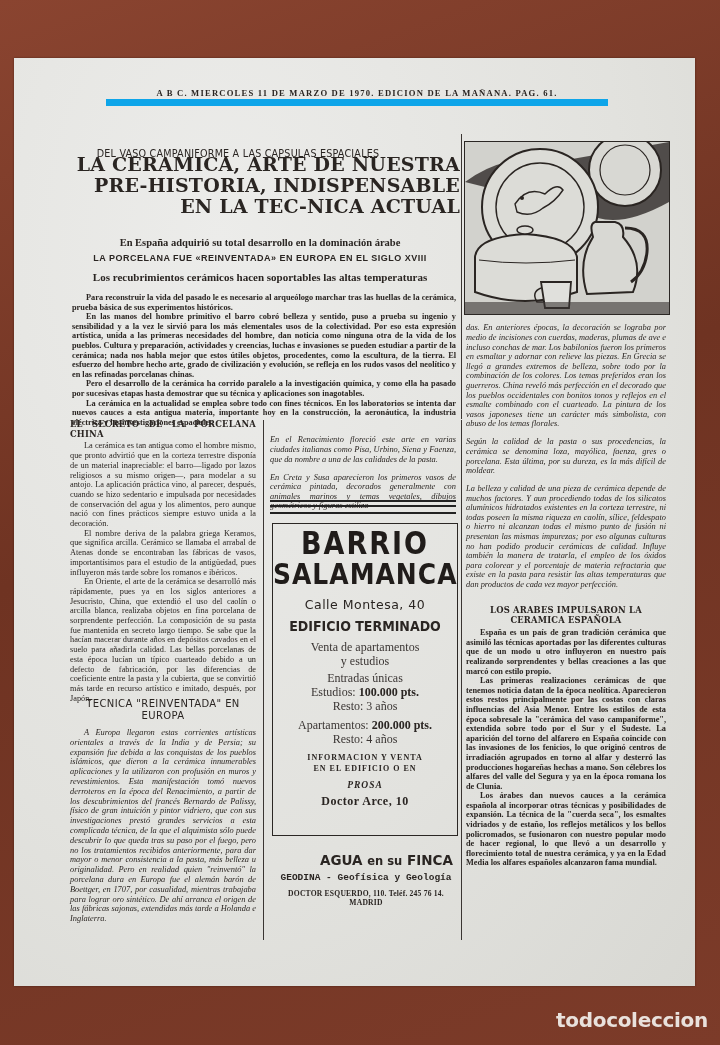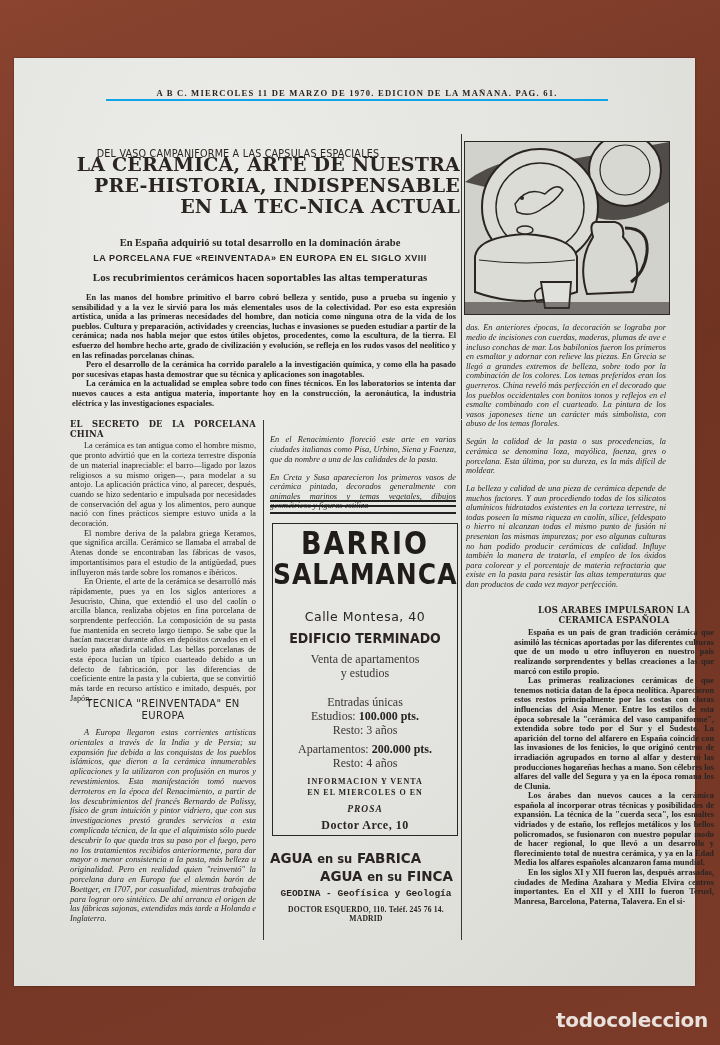--- a/index.html
+++ b/index.html
@@ -13,21 +13,21 @@
   .page {
     position:absolute; left:14px; top:58px; width:681px; height:928px;
     background:#e4e4e0;
     background-image: radial-gradient(ellipse at 30% 20%, #ececea 0%, #e2e2de 60%, #d8d8d3 100%);
     box-shadow: 0 0 2px rgba(0,0,0,.4);
   }
   .masthead {
     position:absolute; left:106px; top:88px; width:502px;
     font-family:"Liberation Serif", serif; font-weight:bold; font-size:8.6px;
     letter-spacing:1.2px; white-space:nowrap; text-align:center;
-    border-bottom:2px solid #0ea5e9; padding-bottom:1px;
+    border-bottom:7px solid #0ea5e9; padding-bottom:1px;
   }
   .col-rule { position:absolute; width:1px; background:#3a3532; }
 
   
   .kicker {
     position:absolute; left:88px; top:148px; width:300px; text-align:center;
     font-family:"DejaVu Sans", sans-serif; font-size:9.6px; letter-spacing:.2px;
   }
   .headline {
     position:absolute; left:70px; top:154px; width:390px; text-align:right;
@@ -62,38 +62,38 @@
   .triple-rule::after{content:"";position:absolute;left:0;right:0;top:3px;height:2px;background:#222;}
 
   .ad {
     position:absolute; left:272px; top:523px; width:184px; height:311px;
     border:1.5px solid #2b2724; text-align:center;
   }
   .ad-brand {
     font-family:"DejaVu Sans", sans-serif; font-weight:bold; font-size:27px; line-height:29px;
     letter-spacing:2px; margin-top:5px; color:#201c1a; transform:scaleY(1.15);
   }
-  .ad-addr { font-family:"DejaVu Sans", sans-serif; font-size:12.5px; margin-top:20px; letter-spacing:.5px; }
+  .ad-addr { font-family:"DejaVu Sans", sans-serif; font-size:12.5px; margin-top:8px; letter-spacing:.5px; }
   .ad-term { font-family:"DejaVu Sans", sans-serif; font-weight:bold; font-size:14px; margin-top:6px; transform:scaleX(.9);}
   .ad-line { font-family:"Liberation Serif", serif; font-size:12px; line-height:14px; color:#3a3533; }
   .ad-line b { color:#2a2522; }
   .ad-small { font-family:"Liberation Serif", serif; font-weight:bold; font-size:8px; letter-spacing:1px; line-height:11px; margin-top:6px;}
   .ad-prosa { font-weight:bold; font-style:italic; font-size:9.5px; letter-spacing:1px; margin-top:6px;}
   .ad-doc { font-weight:bold; font-size:12px; margin-top:4px; letter-spacing:.5px;}
 
   .ad2 { position:absolute; left:270px; top:850px; width:192px; }
   .ad2-l1, .ad2-l2 { font-family:"DejaVu Sans", sans-serif; font-weight:bold; font-size:13.5px; white-space:nowrap; }
   .ad2-l1 .sm, .ad2-l2 .sm { font-size:11.5px; }
   .ad2-l2 { padding-left:50px; margin-top:2px;}
   .ad2-l3 { font-family:Liberation Mono, monospace; font-weight:bold; font-size:9.5px; text-align:center; margin-top:4px;}
   .ad2-l4 { font-weight:bold; font-size:7.6px; text-align:center; margin-top:6px; letter-spacing:.2px; white-space:nowrap; line-height:9px;}
 
   .illus { position:absolute; left:464px; top:141px; width:204px; height:172px; border:1.5px solid #2b2724; overflow:hidden; background:#d8d8d3; }
   .colC-it { position:absolute; left:466px; top:315px; width:200px; font-size:8.4px; line-height:9.6px; text-align:justify; font-style:italic; }
-  .colC { position:absolute; left:466px; top:606px; width:200px; font-size:8.3px; line-height:9.6px; text-align:justify; font-weight:bold;margin-left:48px; }
+  .colC { position:absolute; left:466px; top:606px; width:200px; font-size:8.3px; line-height:9.6px; text-align:justify; font-weight:bold; }
   .colC .sec-title { text-align:center; margin-bottom:3px; }
 
   .watermark {
     position:absolute; right:12px; top:1008px;
     font-family:"DejaVu Sans", sans-serif; font-weight:bold; font-size:20px; color:#e9e1dc; letter-spacing:-.3px;
   }
 </style>
 </head>
 <body>
 
@@ -105,20 +105,21 @@
 <div class="col-rule" style="left:263px;top:420px;height:520px;"></div>
 <div class="col-rule" style="left:461px;top:420px;height:520px;"></div>
 
 <div class="kicker">DEL VASO CAMPANIFORME A LAS CAPSULAS ESPACIALES</div>
 <div class="headline">LA CERAMICA, ARTE DE NUESTRA PRE-HISTORIA, INDISPENSABLE EN LA TEC-NICA ACTUAL</div>
 <div class="sub sub1">En España adquirió su total desarrollo en la dominación árabe</div>
 <div class="sub sub2">LA PORCELANA FUE «REINVENTADA» EN EUROPA EN EL SIGLO XVIII</div>
 <div class="sub sub3">Los recubrimientos cerámicos hacen soportables las altas temperaturas</div>
 
 <div class="lead">
+  <p>Para reconstruir la vida del pasado le es necesario al arqueólogo marchar tras las huellas de la cerámica, prueba básica de sus experimentos históricos.</p>
   <p>En las manos del hombre primitivo el barro cobró belleza y sentido, puso a prueba su ingenio y sensibilidad y a la vez le sirvió para los más elementales usos de la colectividad. Por eso esta expresión artística, unida a las primeras necesidades del hombre, dan noticia como ninguna otra de la vida de los pueblos. Cultura y preparación, actividades y creencias, luchas e invasiones se pueden estudiar a partir de la cerámica; nada nos habla mejor que estos útiles objetos, procedentes, como la escultura, de la tierra. El esfuerzo del hombre hecho arte, grado de civilización y evolución, se refleja en los rudos vasos del neolítico y en las refinadas porcelanas chinas.</p>
   <p>Pero el desarrollo de la cerámica ha corrido paralelo a la investigación química, y como ella ha pasado por sucesivas etapas hasta demostrar que su técnica y aplicaciones son inagotables.</p>
   <p>La cerámica en la actualidad se emplea sobre todo con fines técnicos. En los laboratorios se intenta dar nuevos cauces a esta antigua materia, importante hoy en la construcción, la aeronáutica, la industria eléctrica y las investigaciones espaciales.</p>
 </div>
 
 <div class="colA">
   <div class="sec-title">EL SECRETO DE LA PORCELANA CHINA</div>
   <p>La cerámica es tan antigua como el hombre mismo, que pronto advirtió que en la corteza terrestre disponía de un material inapreciable: el barro—ligado por lazos religiosos a su mismo origen—, para modelar a su antojo. La aplicación práctica vino, al parecer, después, cuando se hizo sedentario e impulsada por necesidades de conservación del agua y los alimentos, pero aunque nació con fines prácticos siempre estuvo unida a la decoración.</p>
   <p>El nombre deriva de la palabra griega Keramos, que significa arcilla. Cerámico se llamaba el arrabal de Atenas donde se encontraban las fábricas de vasos, importantísimos para el estudio de la antigüedad, pues influyeron más tarde sobre los romanos e ibéricos.</p>
   <p>En Oriente, el arte de la cerámica se desarrolló más rápidamente, pues ya en los siglos anteriores a Jesucristo, China, que extendió el uso del caolín o arcilla blanca, realizaba objetos en fina porcelana de sorprendente perfección. La composición de su pasta fue mantenida en secreto largo tiempo. Se sabe que la hacían macerar durante años en depósitos cavados en el suelo para añadirla calidad. Las bellas porcelanas de esta época lucían un típico cuarteado debido a un defecto de fabricación, por las diferencias de coeficiente entre la pasta y la cubierta, que se convirtió más tarde en recurso artístico e imitado, después, por Japón.</p>
@@ -134,43 +135,38 @@
 </div>
 <div class="triple-rule"></div>
 
 <div class="ad">
   <div class="ad-brand">BARRIO</div>
   <div class="ad-brand" style="margin-top:2px;font-size:25px;letter-spacing:1px;">SALAMANCA</div>
   <div class="ad-addr">Calle Montesa, 40</div>
   <div class="ad-term">EDIFICIO TERMINADO</div>
   <div class="ad-line" style="margin-top:6px;">Venta de apartamentos</div>
   <div class="ad-line">y estudios</div>
-  <div class="ad-line" style="margin-top:15px;">Entradas únicas</div>
+  <div class="ad-line" style="margin-top:3px;">Entradas únicas</div>
   <div class="ad-line">
     <span>Estudios:</span>
     <b>100.000 pts.</b>
   </div>
   <div class="ad-line">Resto: 3 años</div>
   <div class="ad-line" style="margin-top:5px;">
     <span>Apartamentos:</span>
     <b>200.000 pts.</b>
   </div>
   <div class="ad-line">Resto: 4 años</div>
   <div class="ad-small">INFORMACION Y VENTA</div>
-  <div class="ad-small" style="margin-top:0;">EN EL MIERCOLES O EN</div>
+  <div class="ad-small" style="margin-top:0;">EN EL EDIFICIO O EN</div>
   <div class="ad-prosa">PROSA</div>
   <div class="ad-doc">Doctor Arce, 10</div>
 </div>
 
 <div class="ad2">
-  <div class="ad2-l1">
-    <span>AGUA</span>
-    <span class="sm">en su</span>
-    <span>FABRICA</span>
-  </div>
   <div class="ad2-l2">
     <span>AGUA</span>
     <span class="sm">en su</span>
     <span>FINCA</span>
   </div>
   <div class="ad2-l3">GEODINA - Geofísica y Geología</div>
   <div class="ad2-l4">DOCTOR ESQUERDO, 110. Teléf. 245 76 14.</div>
   <div class="ad2-l4" style="margin-top:0;">MADRID</div>
 </div>
 
@@ -199,16 +195,15 @@
   <p style="text-indent:0;">das. En anteriores épocas, la decoración se lograba por medio de incisiones con cuerdas, maderas, plumas de ave e incluso conchas de mar. Los babilonios fueron los primeros en esmaltar y adornar con relieve las piezas. En Grecia se llegó a grandes extremos de belleza, sobre todo por la combinación de los colores. Los temas preferidos eran los guerreros. China reveló más perfección en el decorado que los pueblos occidentales con bonitos tonos y reflejos en el esmalte combinado con el cuarteado. La pintura de los vasos japoneses tiene un carácter más simbolista, con abuso de los temas florales.</p>
   <p>Según la calidad de la pasta o sus procedencias, la cerámica se denomina loza, mayólica, faenza, gres o porcelana. Esta última, por su dureza, es la más difícil de moldear.</p>
   <p>La belleza y calidad de una pieza de cerámica depende de muchos factores. Y aun procediendo todas de los silicatos alumínicos hidratados existentes en la corteza terrestre, ni todas poseen la misma riqueza en caolín, sílice, feldespato o hierro ni alcanzan todas el mismo punto de fusión ni presentan las mismas impurezas; por eso algunas culturas no han podido producir cerámicas de calidad. Influye también la manera de tratarla, el empleo de los óxidos para colorear y el porcentaje de materia refractaria que existe en la pasta para resistir las altas temperaturas que dan productos de cada vez mayor perfección.</p>
 </div>
 
 <div class="colC">
   <div class="sec-title">LOS ARABES IMPULSARON LA CERAMICA ESPAÑOLA</div>
   <p>España es un país de gran tradición cerámica que asimiló las técnicas aportadas por las diferentes culturas que de un modo u otro influyeron en nuestro país realizando sorprendentes y bellas creaciones a las que marcó con estilo propio.</p>
   <p>Las primeras realizaciones cerámicas de que tenemos noticia datan de la época neolítica. Aparecieron estos restos principalmente por las costas con claras influencias del Asia Menor. Entre los estilos de esta época sobresale la "cerámica del vaso campaniforme", extendida sobre todo por el Sur y el Sudeste. La aparición del torno del alfarero en España coincide con las invasiones de los fenicios, lo que originó centros de irradiación agrupados en torno al alfar y desterró las producciones hogareñas hechas a mano. Son célebres los alfares del valle del Segura y ya en la época romana los de Clunia.</p>
   <p>Los árabes dan nuevos cauces a la cerámica española al incorporar otras técnicas y posibilidades de expansión. La técnica de la "cuerda seca", los esmaltes vidriados y de estaño, los reflejos metálicos y los bellos policromados, se fusionaron con nuestro popular modo de hacer regional, lo que llevó a un desarrollo y florecimiento total de nuestra cerámica, y ya en la Edad Media los alfares españoles alcanzaron fama mundial.</p>
-  <p>En los siglos XI y XII fueron las, después arrasadas, ciudades de Medina Azahara y Media Elvira centros importantes. En el XII y el XIII lo fueron Teruel, Manresa, Barcelona, Paterna, Talavera. En el si-</p>
 </div>
 
 <div class="watermark">todocoleccion</div>
 
 </body></html>

